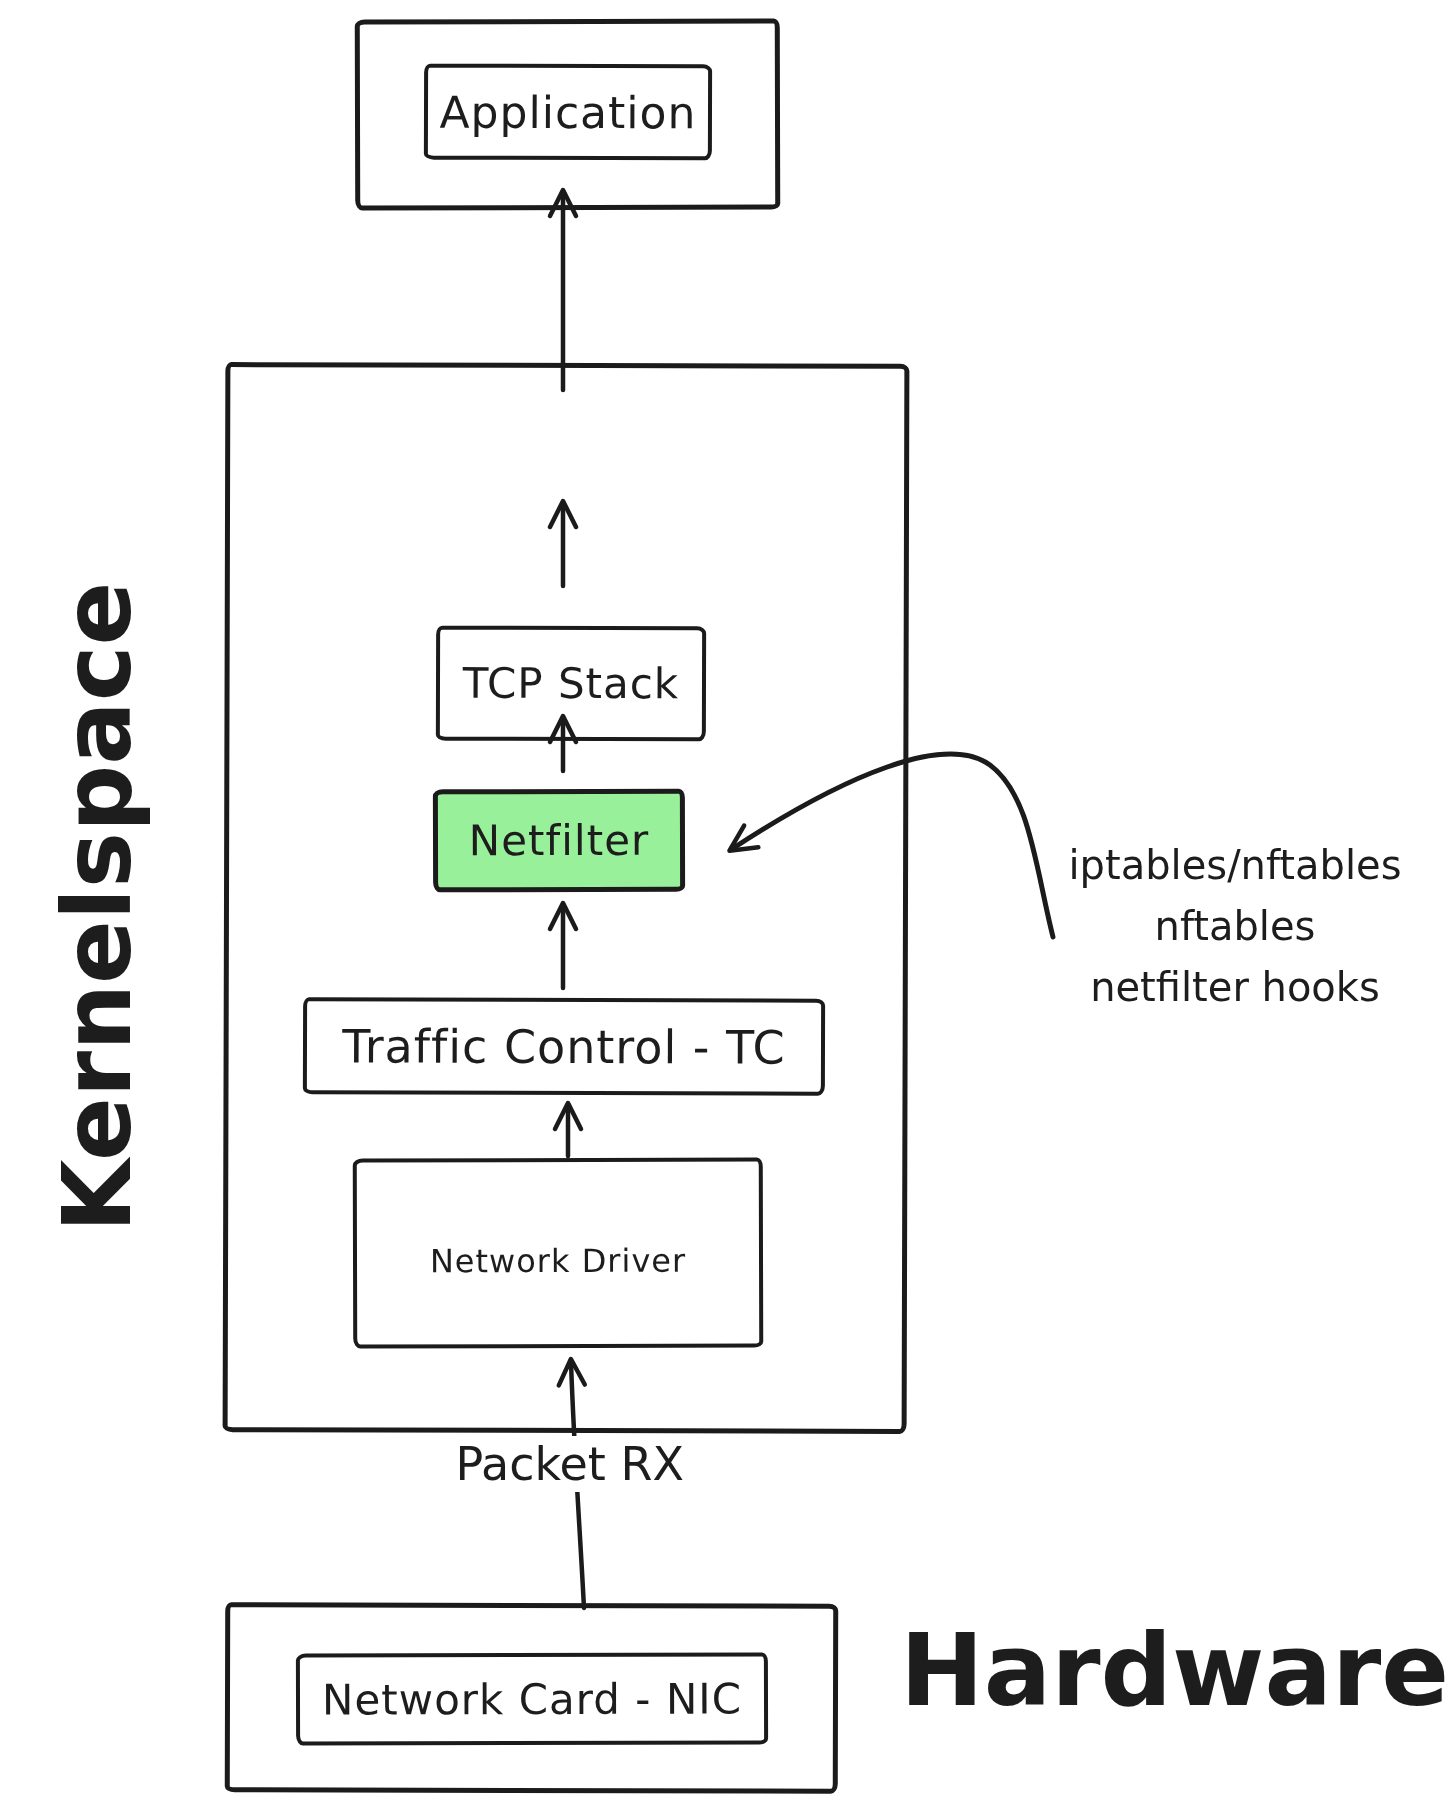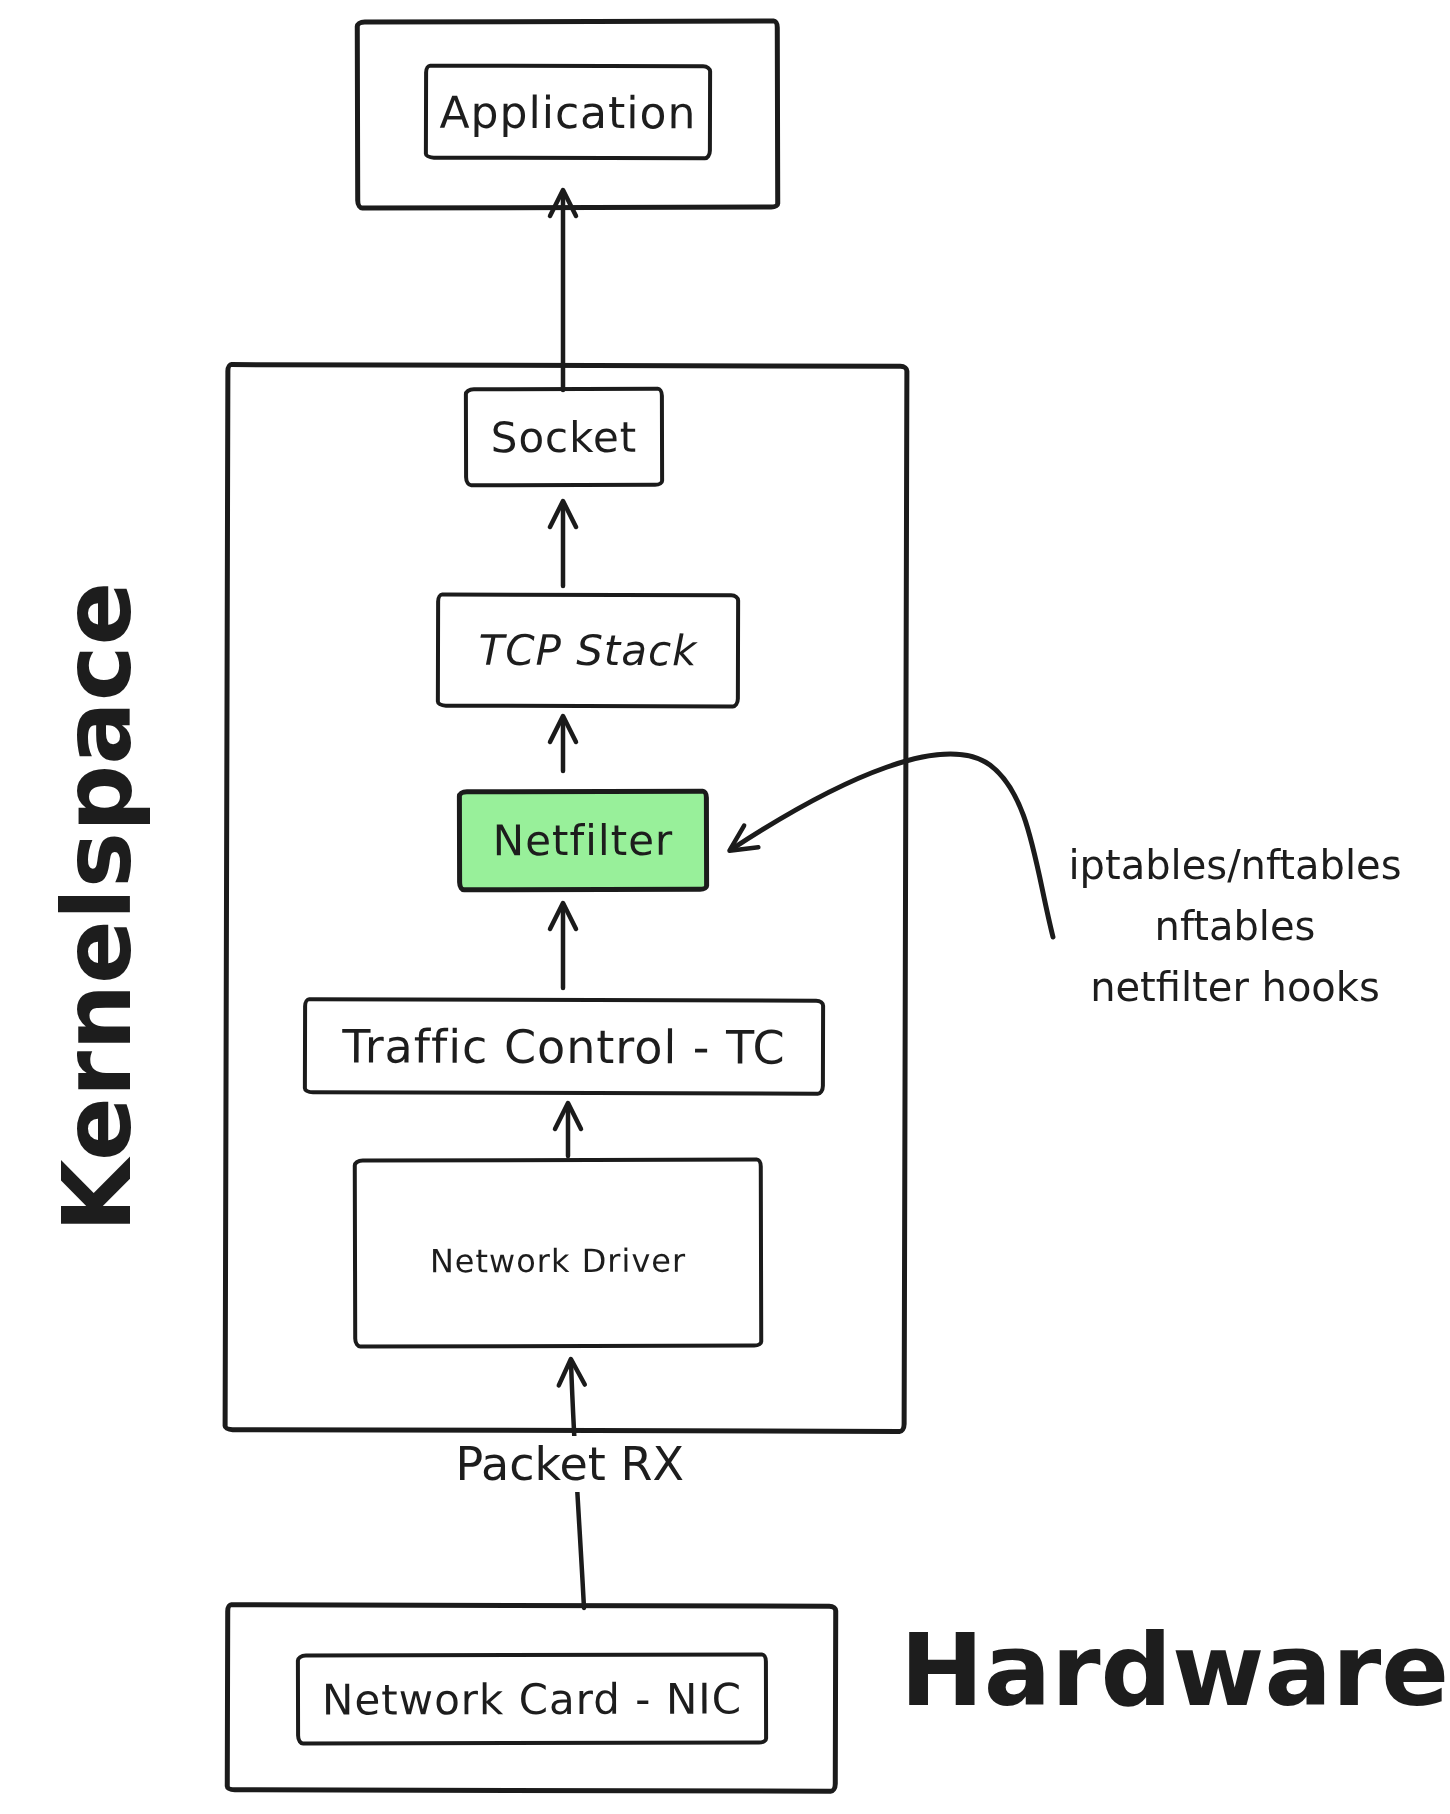--- a/index.html
+++ b/index.html
@@ -38,21 +38,21 @@
     text-align:center;
   }
   #userspace-label{left:880px;top:48px;width:490px;font-size:86px;}
   #hardware-label{left:900px;top:1612px;width:545px;font-size:100px;}
   #kernelspace-label{
     left:-267px;top:852px;width:730px;height:110px;
     font-size:94px;line-height:110px;
     transform:rotate(-90deg);
     transform-origin:center center;
   }
-  #netfilter-box{border-width:5px;margin-left:24px;}
+  #netfilter-box{border-width:5px;}
   svg.arrows{position:absolute;left:0;top:0;pointer-events:none;}
   #packet-rx-label{
     position:absolute;left:444px;top:1436px;width:240px;height:56px;
     background:#ffffff;
     font-size:46px;line-height:56px;text-align:right;white-space:nowrap;
   }
   .annotation{
     position:absolute;left:1020px;top:800px;width:430px;
     font-size:40px;line-height:61px;text-align:center;margin-top:35px;
   }
@@ -64,25 +64,22 @@
 <div class="canvas">
 
   <div class="box thick sk1" style="left:355px;top:19px;width:425px;height:191px;"></div>
   <div class="box sk2" style="left:424px;top:64px;width:288px;height:96px;">
     <span class="box-label lbl-app">Application</span>
   </div>
 
   <div class="box sk2" style="left:224px;top:363px;width:684px;height:1070px;border-width:5px;"></div>
   <div class="section-label" id="kernelspace-label">Kernelspace</div>
 
-  <div class="box sk1" style="left:464px;top:387px;width:200px;height:100px;">
-    <span class="box-label">Socket</span>
-  </div>
 
-  <div class="box sk2" style="left:436px;top:593px;width:304px;height:115px;font-style:italic;">
+  <div class="box sk2" style="left:436px;top:626px;width:270px;height:115px;">
     <span class="box-label">TCP Stack</span>
   </div>
 
   <div class="box sk1" id="netfilter-box" style="left: 433px; top: 789px; width: 252px; height: 103px; background: rgb(152, 240, 154);">
     <span class="box-label">Netfilter</span>
   </div>
 
   <div class="box sk2" style="left:303px;top:998px;width:522px;height:97px;">
     <span class="box-label lbl-tc">Traffic Control - TC</span>
   </div>

